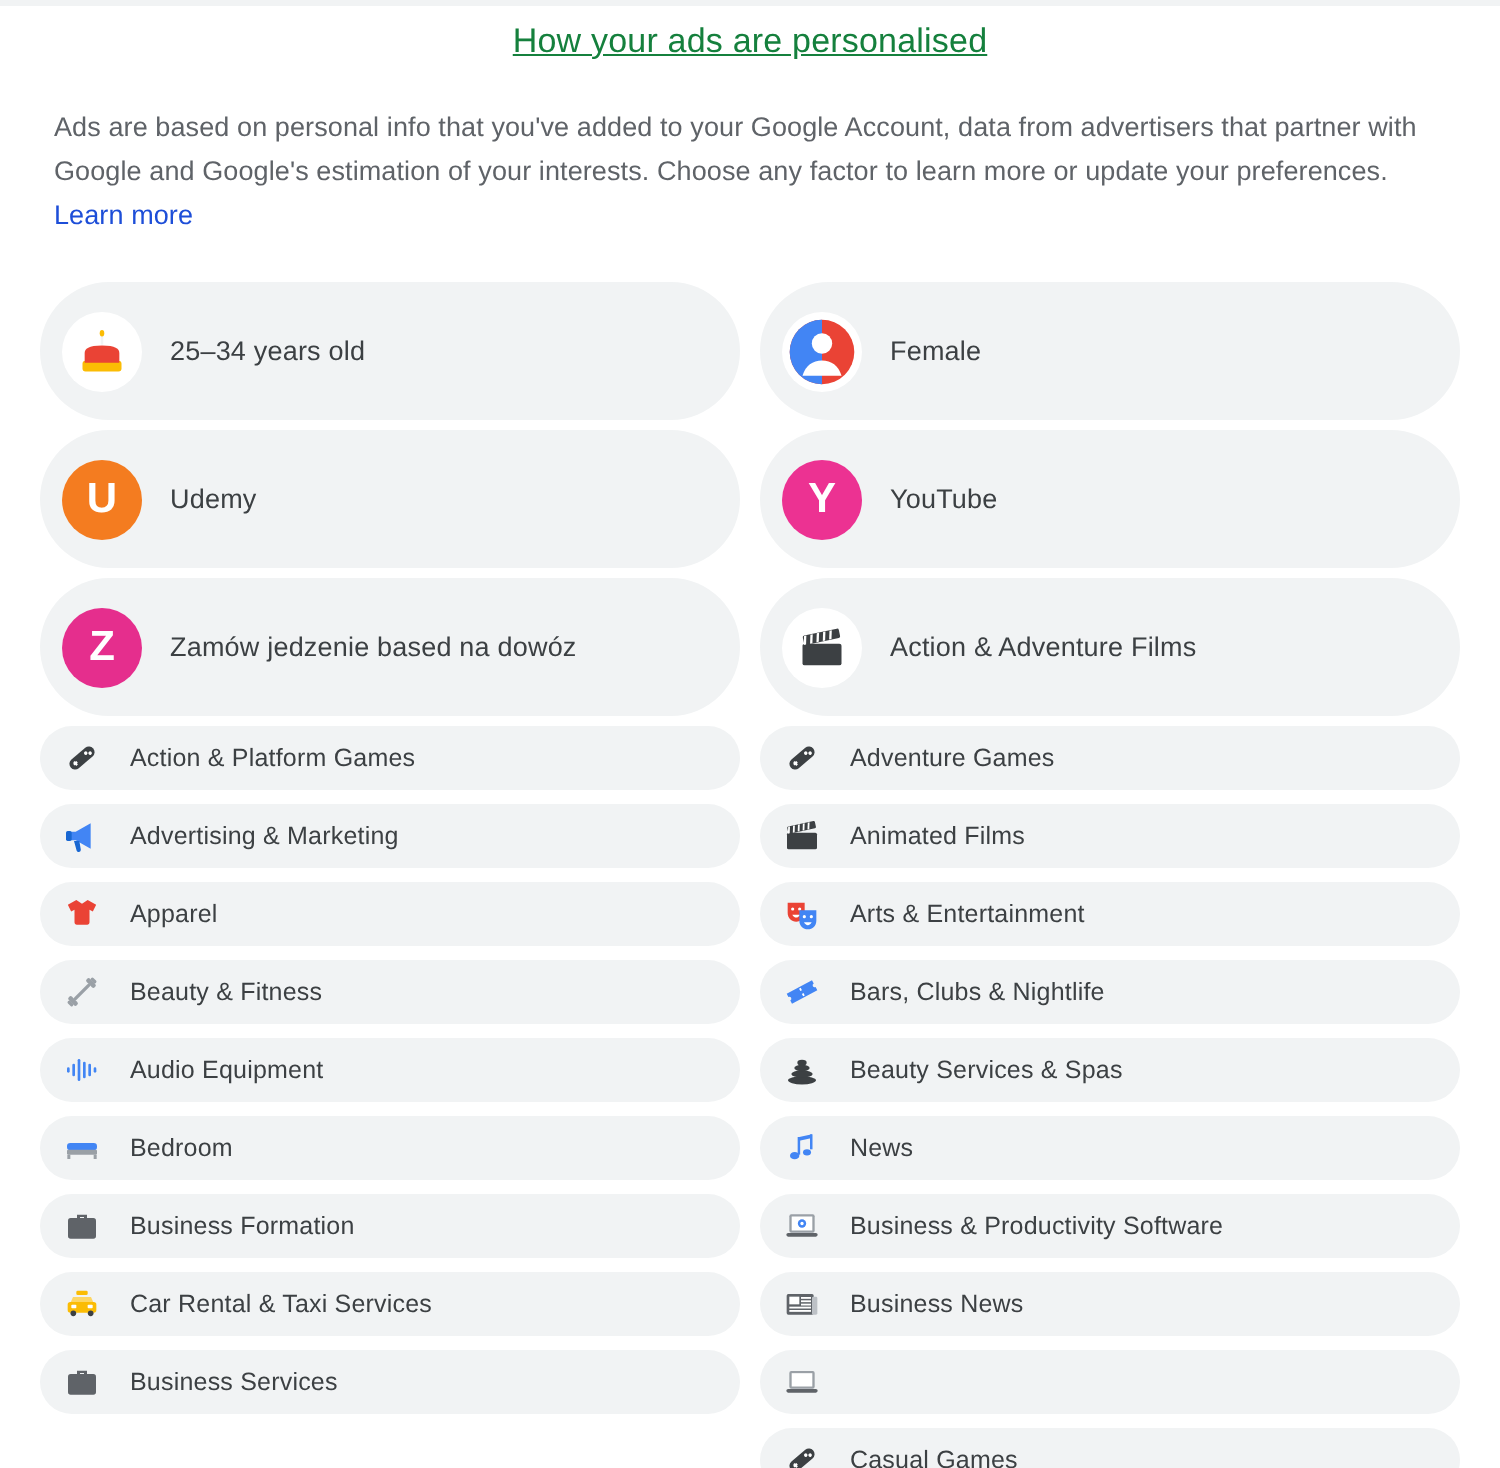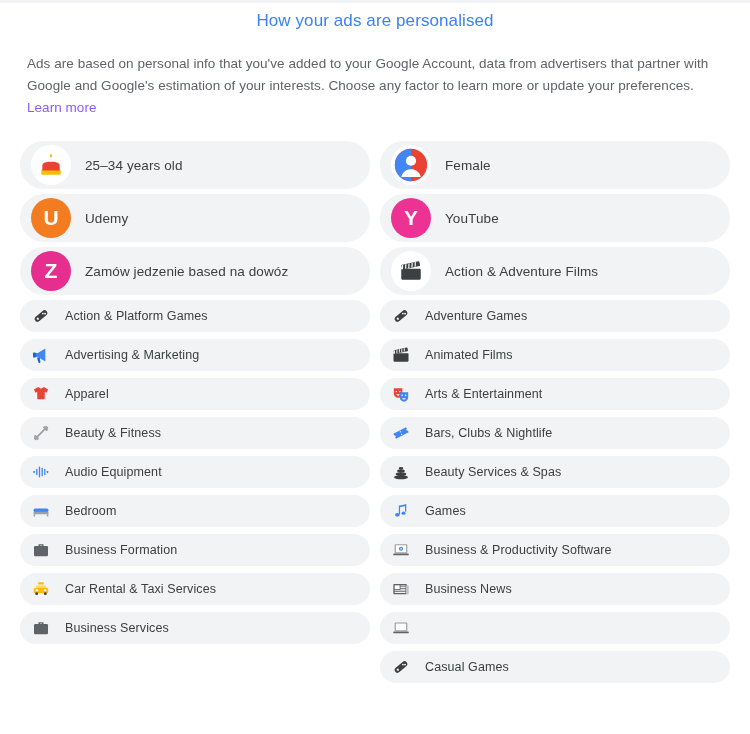--- a/index.html
+++ b/index.html
@@ -28,36 +28,37 @@
 
   .page {
     position: relative;
     padding-top: 3px;
   }
 
   .page-title {
     text-align: center;
     font-size: 17px;
     font-weight: 400;
-    color: #3b82f6;
+    color: #15803d;
     letter-spacing: 0.1px;
     margin-top: 8px;
+    text-decoration: underline;
   }
 
   .intro {
     margin: 22px 24px 0 27px;
     font-size: 13.5px;
     line-height: 22px;
     color: #5f6368;
     max-width: 690px;
     letter-spacing: 0.05px;
   }
 
   .learn-more {
-    color: #8b5cf6;
+    color: #1d4ed8;
     text-decoration: none;
     cursor: pointer;
   }
 
   
   .chip-grid {
     position: relative;
     margin-top: 22px;
     padding: 0 20px;
     display: flex;
@@ -78,21 +79,21 @@
     border-radius: 999px;
     width: 100%;
     text-align: left;
     cursor: pointer;
     font-family: inherit;
     color: #3c4043;
     overflow: hidden;
   }
 
   .chip.large {
-    height: 48px;
+    height: 69px;
     margin-bottom: 5px;
     padding-left: 11px;
   }
 
   .chip.small {
     height: 32px;
     margin-bottom: 7px;
     padding-left: 9px;
   }
 
@@ -381,21 +382,21 @@
         <div class="chip small">
           <div class="icon-well">
             <svg width="20" height="20" viewBox="0 0 24 24">
         <path d="M10.4 5.4 18 3.8v2.2l-7.6 1.6z" fill="#4285f4"></path>
         <rect x="9.4" y="5.4" width="1.5" height="10.6" fill="#4285f4"></rect>
         <rect x="16.8" y="3.8" width="1.5" height="9" fill="#4285f4"></rect>
         <ellipse cx="7.6" cy="16.6" rx="2.8" ry="2.2" fill="#4285f4"></ellipse>
         <ellipse cx="15" cy="14.6" rx="2.4" ry="1.9" fill="#4285f4"></ellipse>
       </svg>
           </div>
-          <span class="chip-label">Games</span>
+          <span class="chip-label">News</span>
         </div>
         <div class="chip small">
           <div class="icon-well">
             <svg width="20" height="20" viewBox="0 0 24 24">
         <rect x="4.4" y="5" width="15.2" height="11" rx="1.2" fill="#9aa0a6"></rect>
         <rect x="5.8" y="6.3" width="12.4" height="8.4" fill="#ffffff"></rect>
         <circle cx="12" cy="10.5" r="2.5" fill="#4285f4"></circle>
         <circle cx="12" cy="10.5" r="1" fill="#ffffff"></circle>
         <rect x="2.6" y="16.2" width="18.8" height="2.2" rx="1.1" fill="#5f6368"></rect>
       </svg>

